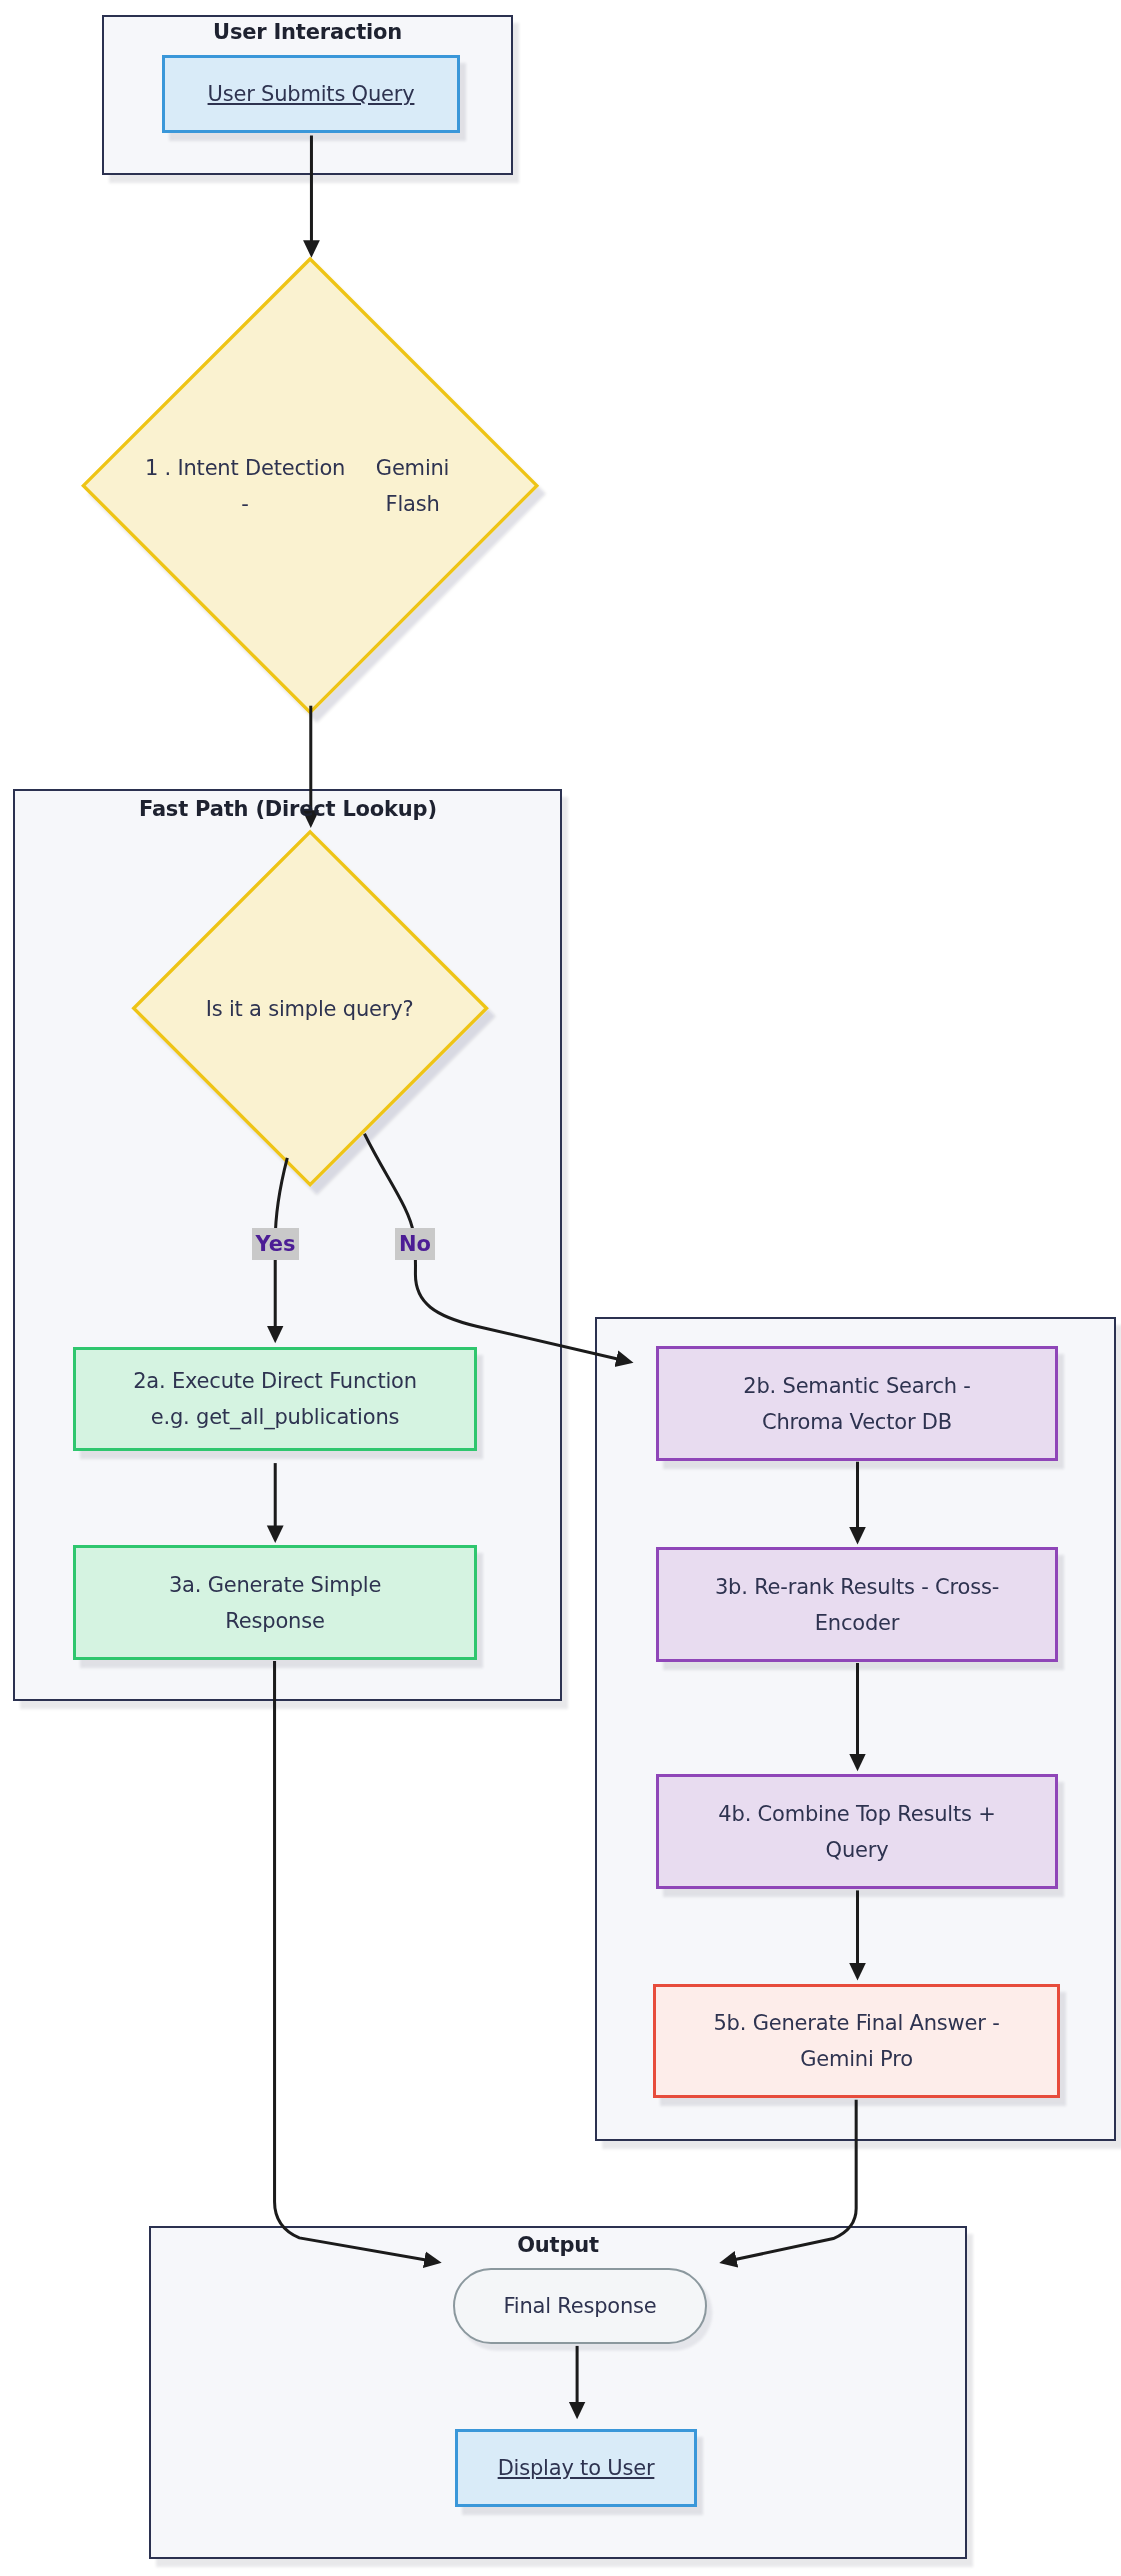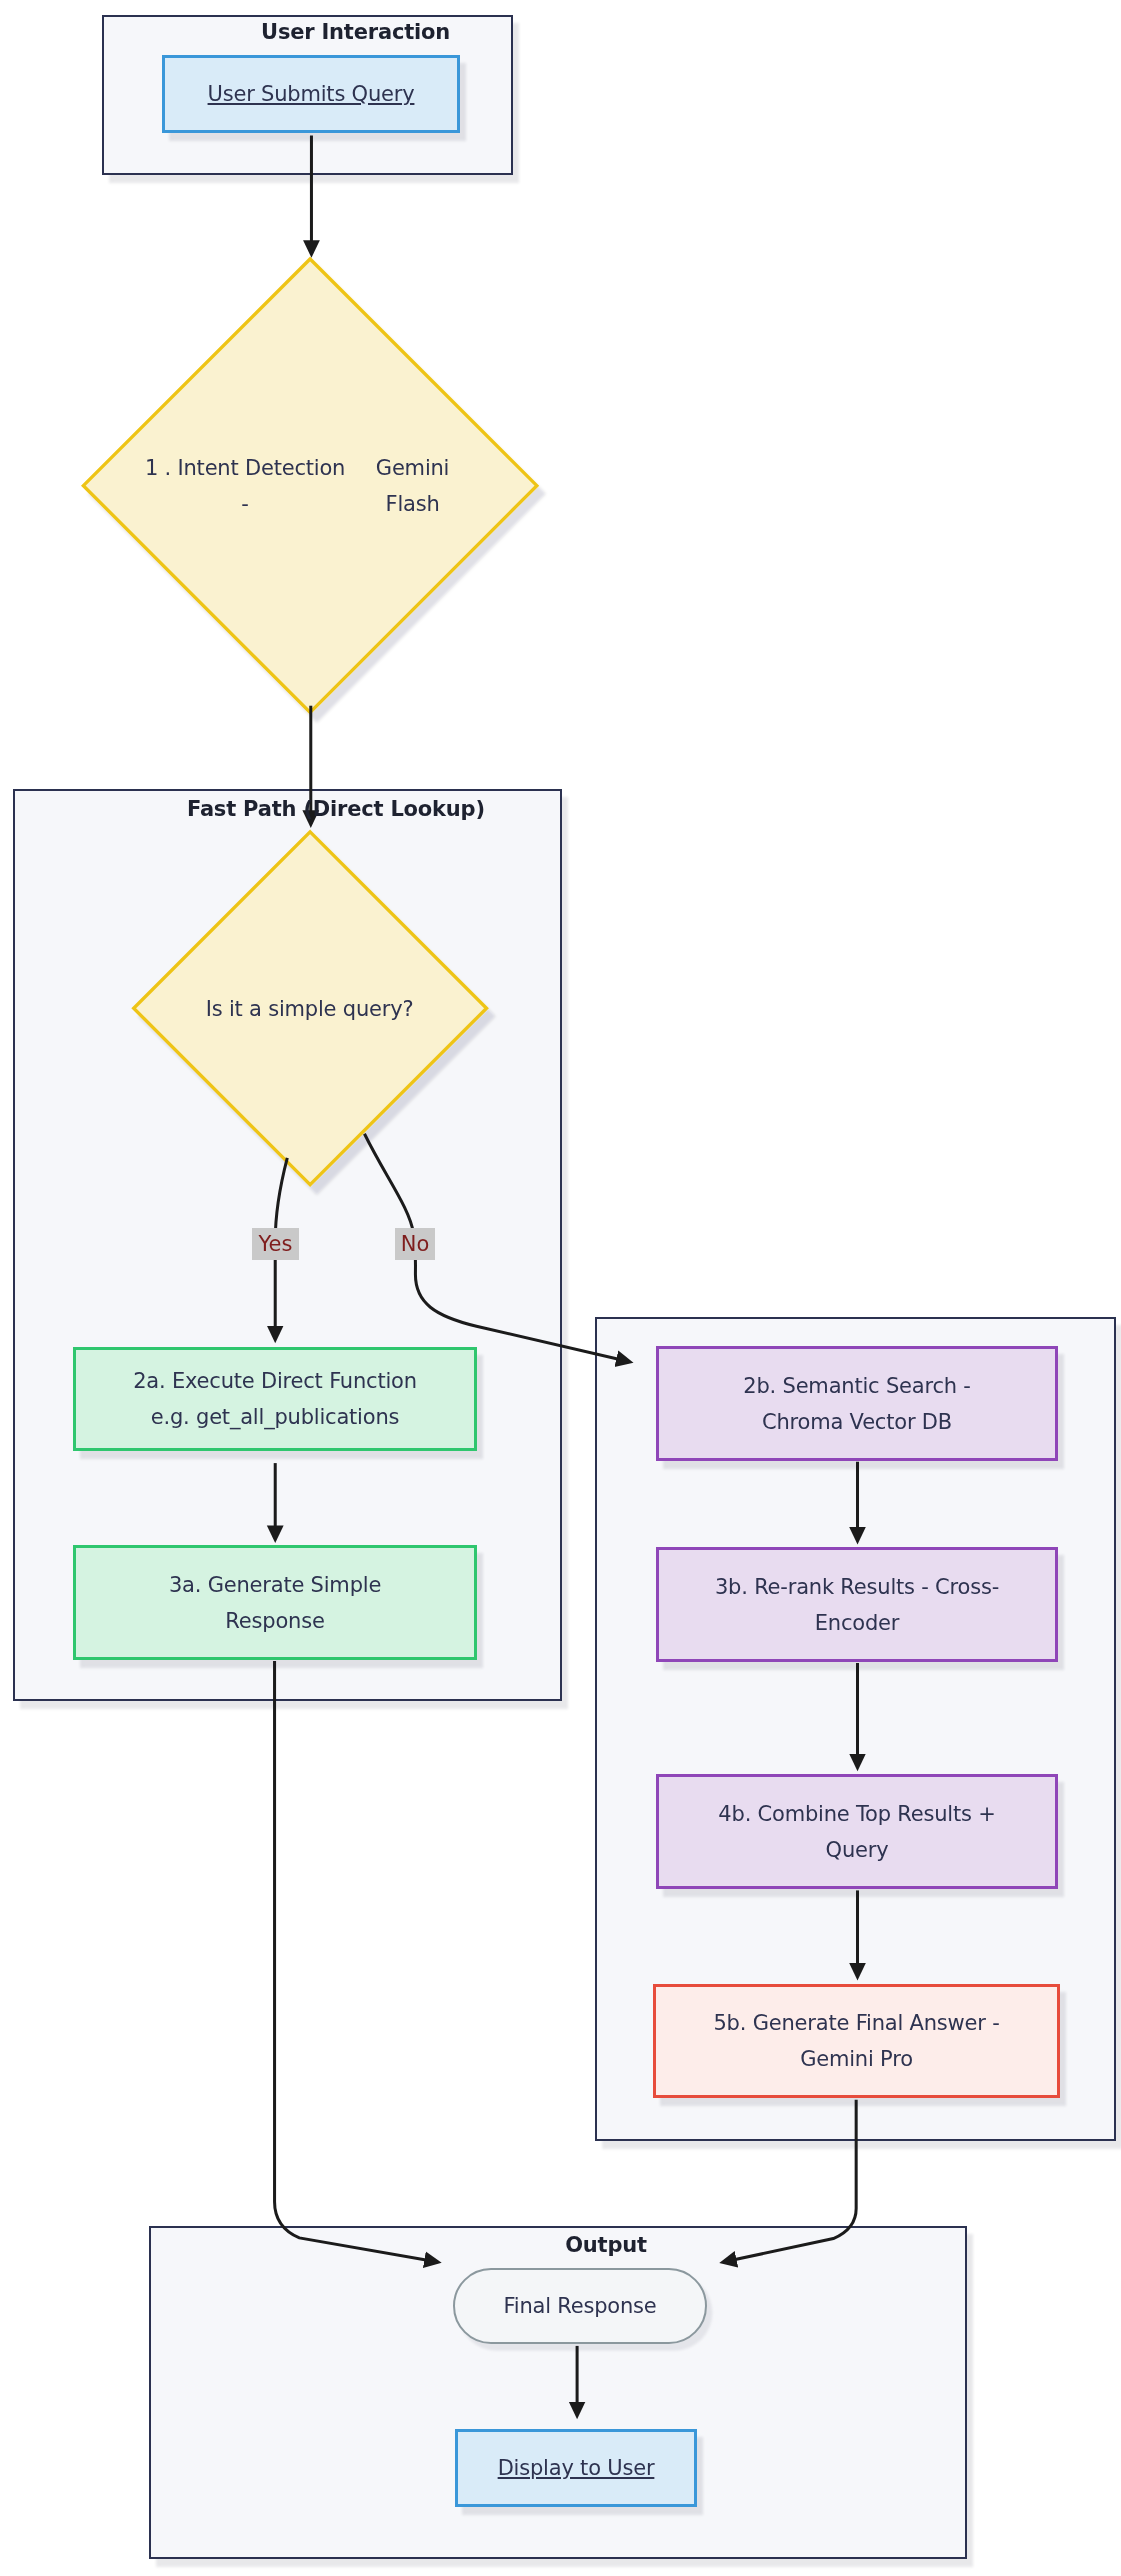--- a/index.html
+++ b/index.html
@@ -7,41 +7,41 @@
     position:relative;width:1122px;height:2576px;background:#ffffff;
     font-family:"DejaVu Sans","Liberation Sans",sans-serif;color:#2e3350;
     overflow:hidden;
   }
   .subgraph{
     position:absolute;background:#f6f7fa;border:2.7px solid #2b3150;
     box-shadow:6.7px 8px 2.7px rgba(25,28,50,0.10);box-sizing:border-box;z-index:1;
   }
   .sg-title{
     position:absolute;text-align:center;font-size:21px;font-weight:600;color:#1e2230;
-    z-index:3;letter-spacing:-0.2px;padding-left:48px;
+    z-index:3;letter-spacing:-0.2px;
   }
   .edges{position:absolute;left:0;top:0;z-index:2;}
   .node{
     position:absolute;display:flex;flex-direction:column;align-items:center;justify-content:center;
     font-size:21px;font-weight:500;text-align:center;line-height:36px;letter-spacing:-0.2px;
     box-sizing:border-box;z-index:3;background:#fff;
     box-shadow:6.7px 8px 2.7px rgba(25,28,50,0.10);
   }
   .node.blue{background:#d9ebf8;border:3.4px solid #3a97d9;text-decoration:underline;}
   .node.green{background:#d5f3e1;border:3.4px solid #2fc66e;}
   .node.purple{background:#e8dcf0;border:3.4px solid #8f46b8;}
   .node.red{background:#fdedea;border:3.4px solid #e74c3c;}
   .node.stadium{background:#f4f6f8;border:2.7px solid #8b989e;border-radius:38px;box-shadow:5.4px 6.7px 2.7px rgba(25,28,50,0.08);}
   .diamond-label{
     position:absolute;display:flex;align-items:center;justify-content:center;
     font-size:21px;font-weight:500;text-align:center;line-height:36px;letter-spacing:-0.2px;z-index:3;
   }
   .edge-label{
     position:absolute;display:flex;align-items:center;justify-content:center;
-    background:#c9c9c9;color:#7f1d1d;font-size:21px;font-weight:400;z-index:4;
+    background:#c9c9c9;color:#4c1d95;font-size:21px;font-weight:700;z-index:4;
   }
 </style>
 </head>
 <body>
 
 <div class="canvas">
 
   <div class="subgraph" style="left:102px;top:14.8px;width:411px;height:160px"></div>
   <div class="subgraph" style="left:13.4px;top:789px;width:549px;height:912px"></div>
   <div class="subgraph" style="left:595px;top:1317px;width:521px;height:824px"></div>

